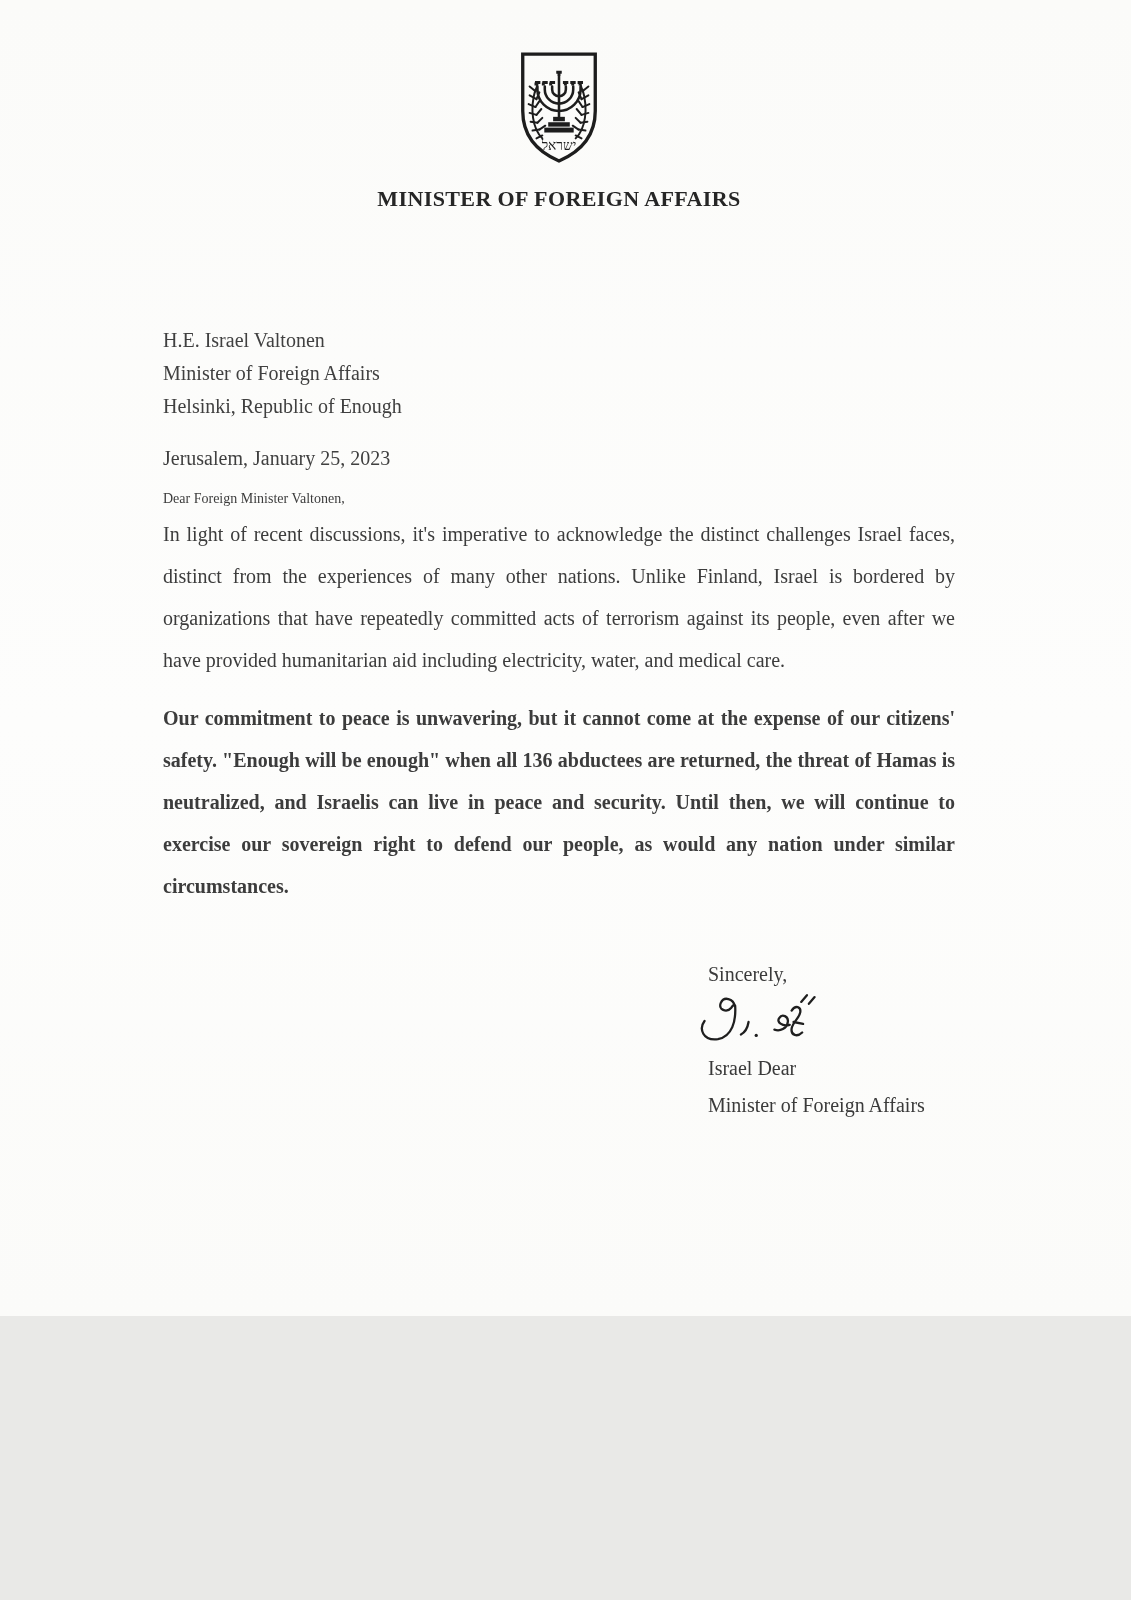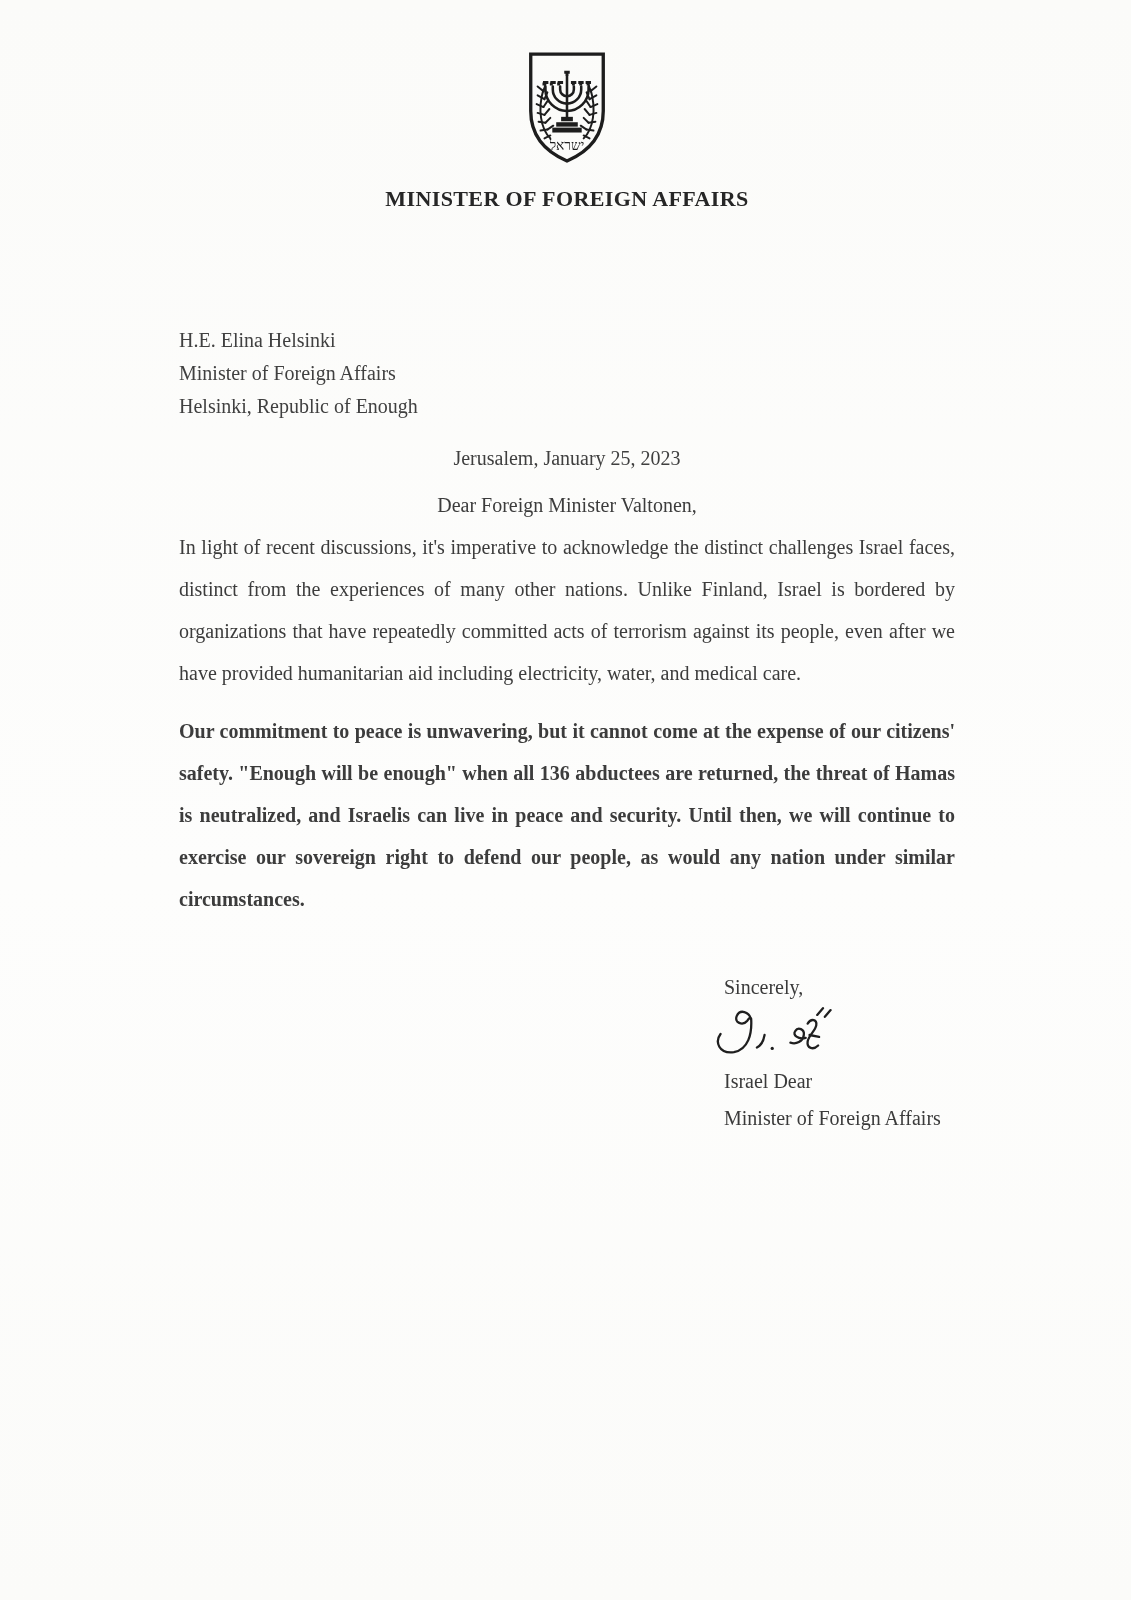--- a/index.html
+++ b/index.html
@@ -3,28 +3,27 @@
 <meta charset="utf-8">
 <style>
   html, body {
     margin: 0;
     padding: 0;
     background: #e9e9e7;
   }
   .page {
     position: relative;
     width: 1131px;
-    height: 1600px;
+    height: 1316px;
     margin: 0 auto;
     background: linear-gradient(180deg, #fbfbf9 0%, #fdfdfc 55%, #fbfbf9 100%);
     font-family: "Liberation Serif", serif;
     color: #3c3c3c;
     overflow: hidden;
     box-sizing: border-box;
-    padding-left: 16px;
   }
   .content {
     padding: 0 176px 0 163px;
   }
   .emblem-wrap {
     padding-top: 50px;
     text-align: center;
   }
   .emblem-wrap svg {
     display: inline-block;
@@ -38,30 +37,29 @@
     color: #262626;
   }
   .recipient {
     margin-top: 112px;
     font-size: 20px;
     line-height: 1.65;
     color: #404040;
   }
   .dateline {
     margin-top: 24px;
-    text-align: center;
+    text-align: left;
     font-size: 20px;
     color: #3f3f3f;
   }
   .salutation {
     margin: 14px 0 0 0;
-    font-size: 20px;
+    font-size: 14px;
     line-height: 2.1;
     color: #3c3c3c;
-    text-align: center;
   }
   .body-paragraph {
     margin: 0 0 16px 0;
     font-size: 20px;
     line-height: 2.1;
     text-align: justify;
     color: #3c3c3c;
   }
   .body-paragraph:last-of-type {
     margin-bottom: 0;
@@ -127,21 +125,21 @@
           <path d="M26,42 l2,-7 M27,50 l3,-7 M26,58 l4,-6 M27,66 l5,-6 M28,74 l5,-5 M30,81 l6,-4"></path>
         </g>
 
         <text x="50" y="102" text-anchor="middle" font-size="14" font-family="'Liberation Serif', serif" fill="#1d1d1d">ישראל</text>
       </svg>
     </div>
 
     <div class="letterhead-title">MINISTER OF FOREIGN AFFAIRS</div>
 
     <div class="recipient">
-      <div>H.E. Elina Helsinki</div>
+      <div>H.E. Israel Valtonen</div>
       <div>Minister of Foreign Affairs</div>
       <div>Helsinki, Republic of Enough</div>
     </div>
 
     <div class="dateline">Jerusalem, January 25, 2023</div>
 
     <p class="salutation">Dear Foreign Minister Valtonen,</p>
 
     <p class="body-paragraph">In light of recent discussions, it's imperative to acknowledge the distinct challenges Israel faces, distinct from the experiences of many other nations. Unlike Finland, Israel is bordered by organizations that have repeatedly committed acts of terrorism against its people, even after we have provided humanitarian aid including electricity, water, and medical care.</p>
 

